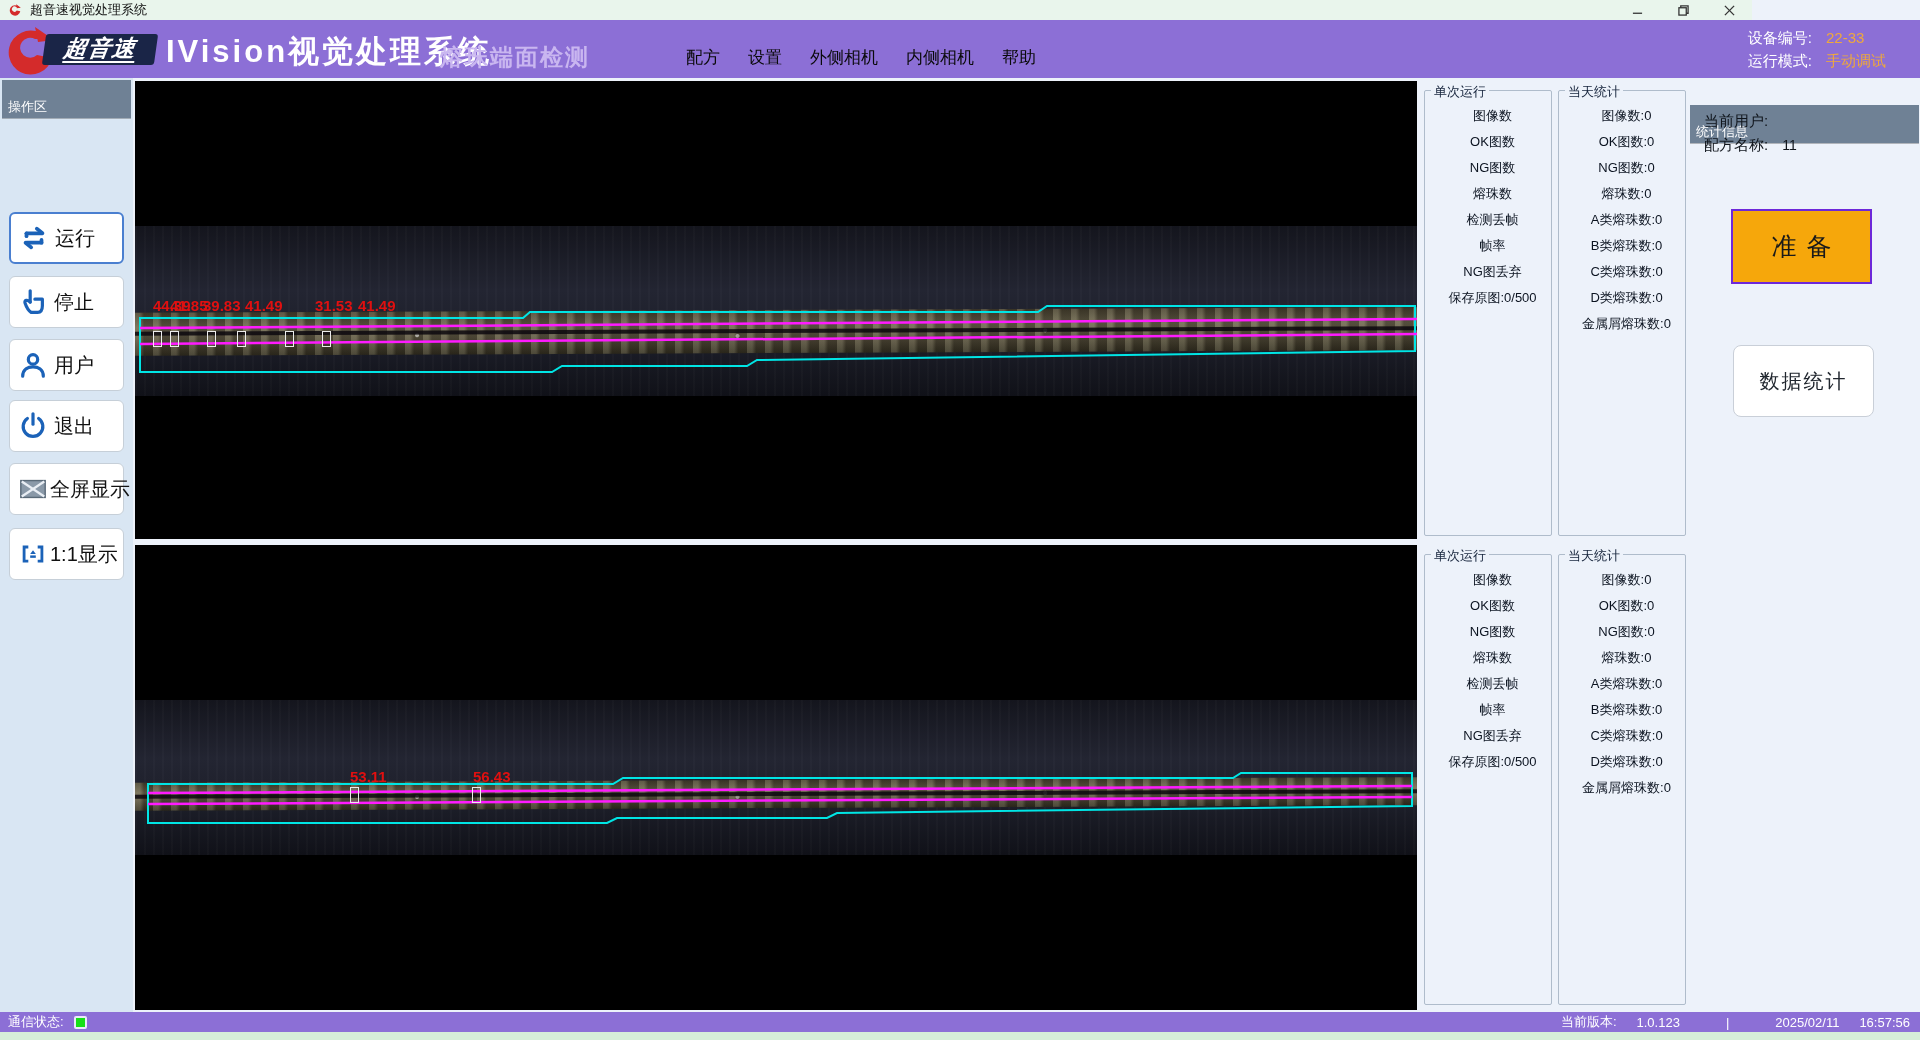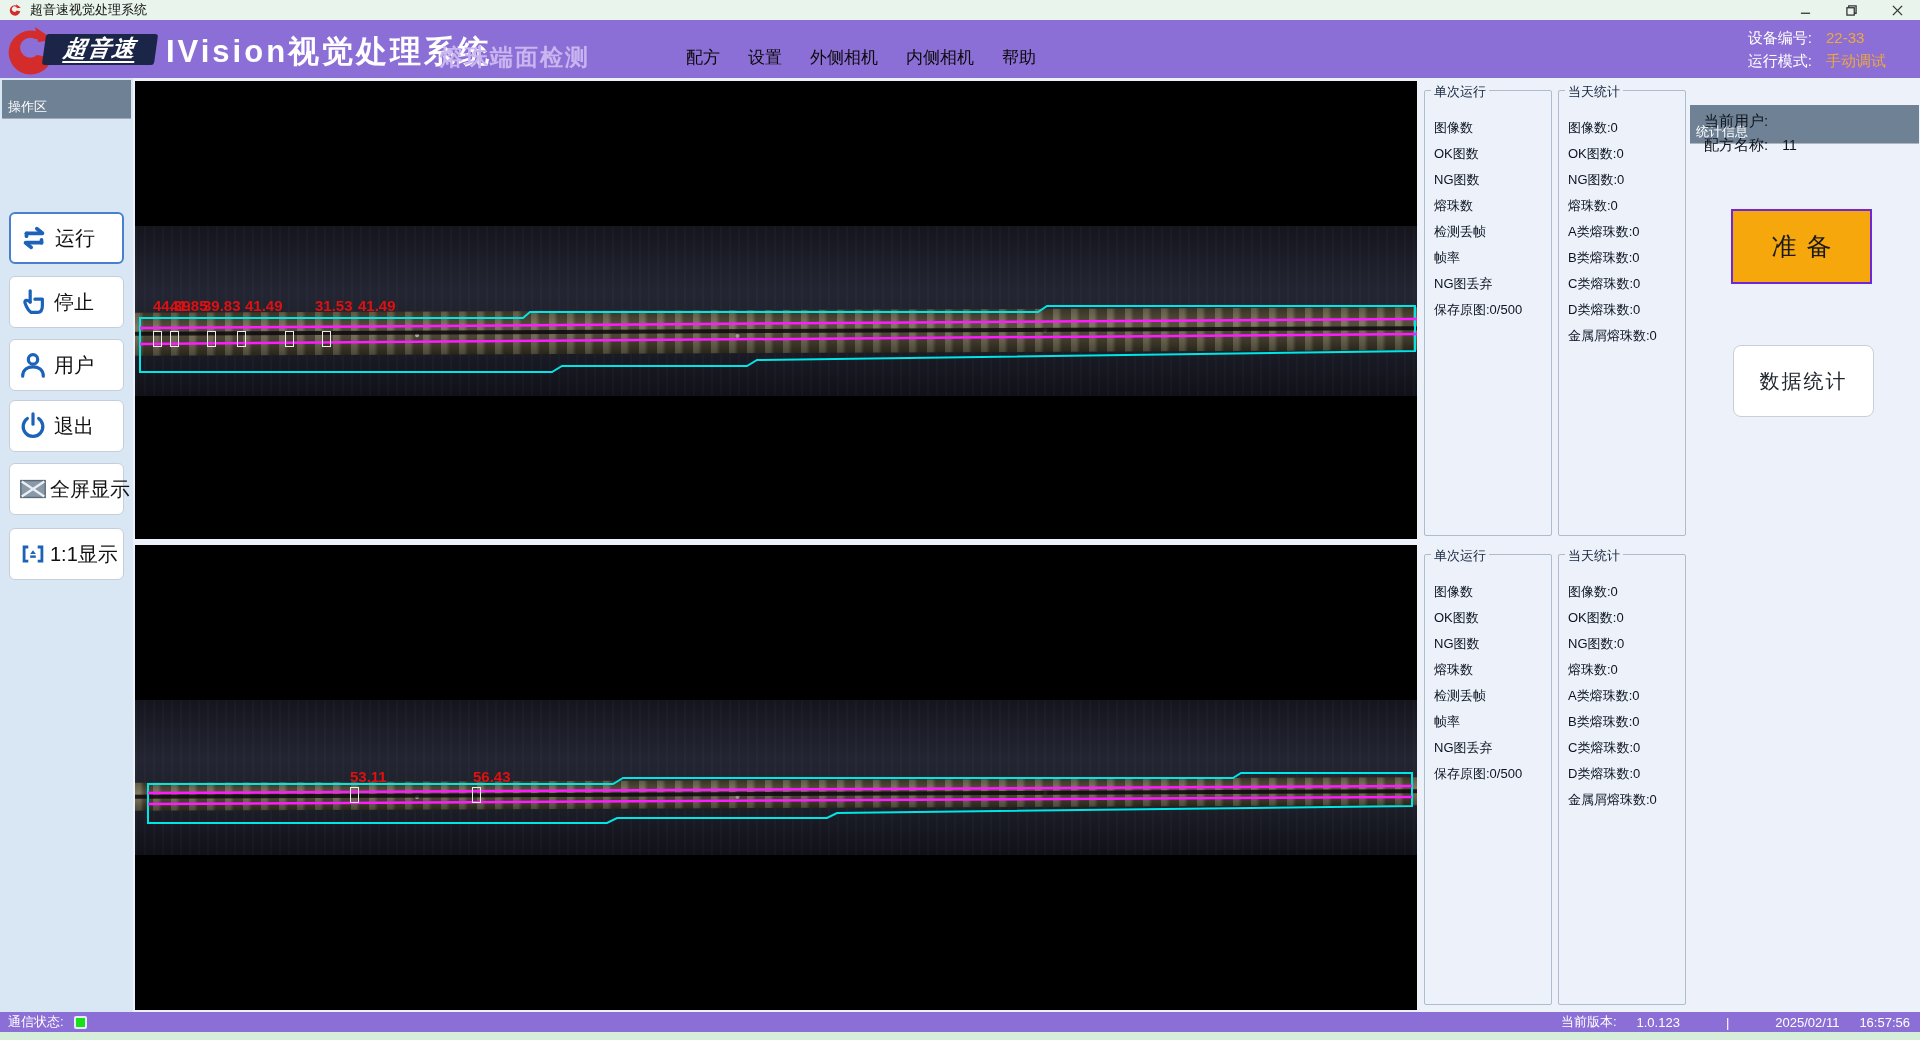--- a/index.html
+++ b/index.html
@@ -1,21 +1,21 @@
 <!DOCTYPE html>
 <html><head>
 <meta charset="utf-8">
 <style>
   * { margin:0; padding:0; box-sizing:border-box; }
   html,body { width:1920px; height:1040px; overflow:hidden; }
   body { font-family:"Liberation Sans","DejaVu Sans",sans-serif; }
   .app { position:relative; width:1920px; height:1040px; background:#EDF2FA; }
 
   
-  .titlebar { position:absolute; left:0; top:0; width:1920px; height:20px;
+  .titlebar { position:absolute; left:0; top:0; width:1752px; height:20px;
     background:#E9F5EC; display:flex; align-items:center; }
   .titlebar .tlogo { margin-left:8px; width:14px; height:14px; }
   .titlebar .ttext { margin-left:8px; font-size:13px; color:#111; }
   .wincontrols { position:absolute; right:0; top:0; height:20px; display:flex; }
   .winbtn { width:46px; height:20px; display:flex; align-items:center; justify-content:center; cursor:pointer; }
   .winbtn svg { width:11px; height:11px; stroke:#333; stroke-width:1.4; fill:none; }
 
   
   .appheader { position:absolute; left:0; top:20px; width:1920px; height:58px; background:#8C6FD6; }
   .brand { position:absolute; left:4px; top:2px; width:160px; height:54px; }
@@ -79,21 +79,21 @@
 
   
   .statscol { position:absolute; left:1424px; top:0; width:262px; height:934px; }
   .stats-panel { position:absolute; left:0; width:262px;padding-left:36px; }
   .stats-panel.p1 { top:3px; height:458px; }
   .stats-panel.p2 { top:467px; height:463px; }
   .group { position:absolute; top:9px; bottom:3px; border:1px solid #AFBCCB; border-radius:2px; background:transparent; }
   .group.g1 { left:0; width:128px; }
   .group.g2 { left:134px; width:128px; }
   .gtitle { position:absolute; top:-8px; left:6px; background:#EDF2FA; padding:0 3px; font-size:13px; color:#15233B; }
-  .grows { margin-top:24px; }
+  .grows { margin-top:12px;text-align:center; }
   .stat-row { height:26px; line-height:26px; font-size:13px; color:#0B1320; padding-left:9px; white-space:nowrap; }
 
   
   .infopanel { position:absolute; left:1690px; top:0; width:230px; height:934px; }
   .infopanel .caption { position:absolute; left:0; top:7px; width:229px;margin-top:20px; }
   .inforow { position:absolute; left:14px; font-size:15px; color:#10151c; }
   .inforow .ival { margin-left:10px; font-size:14px; }
   .row-user { top:34px; }
   .row-recipe { top:58px; }
   .ready-btn { position:absolute; left:41px; top:131px; width:141px; height:75px; background:#F6A70B;

